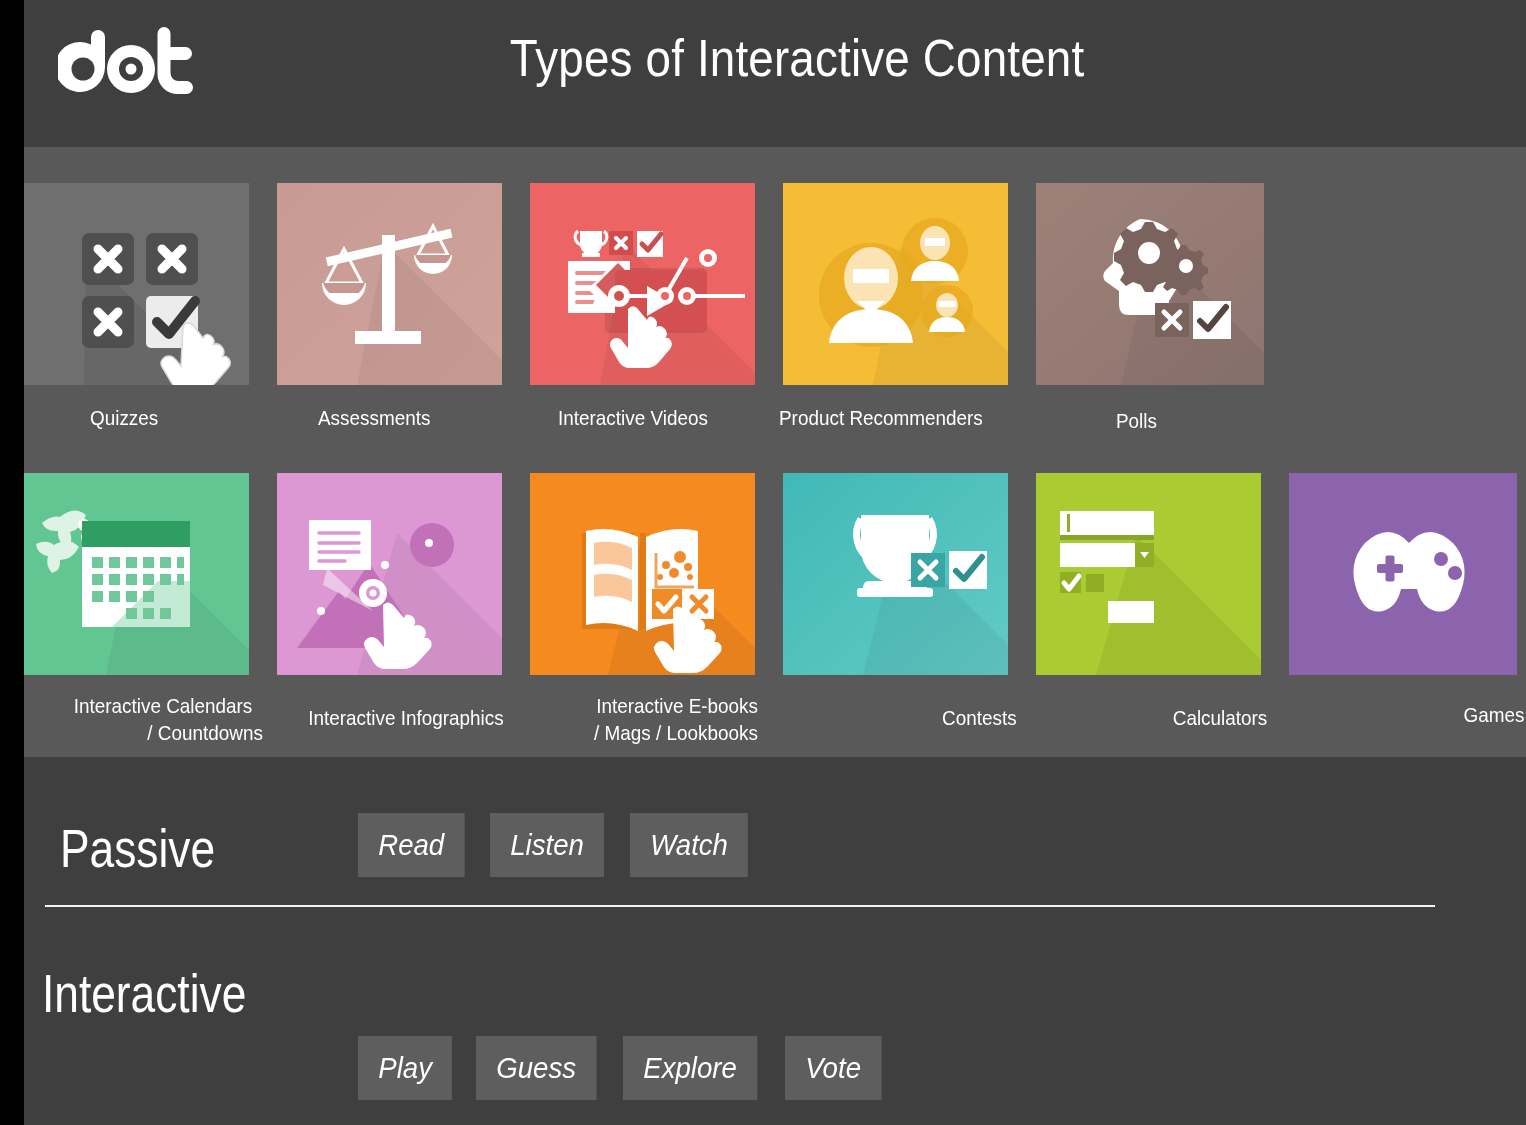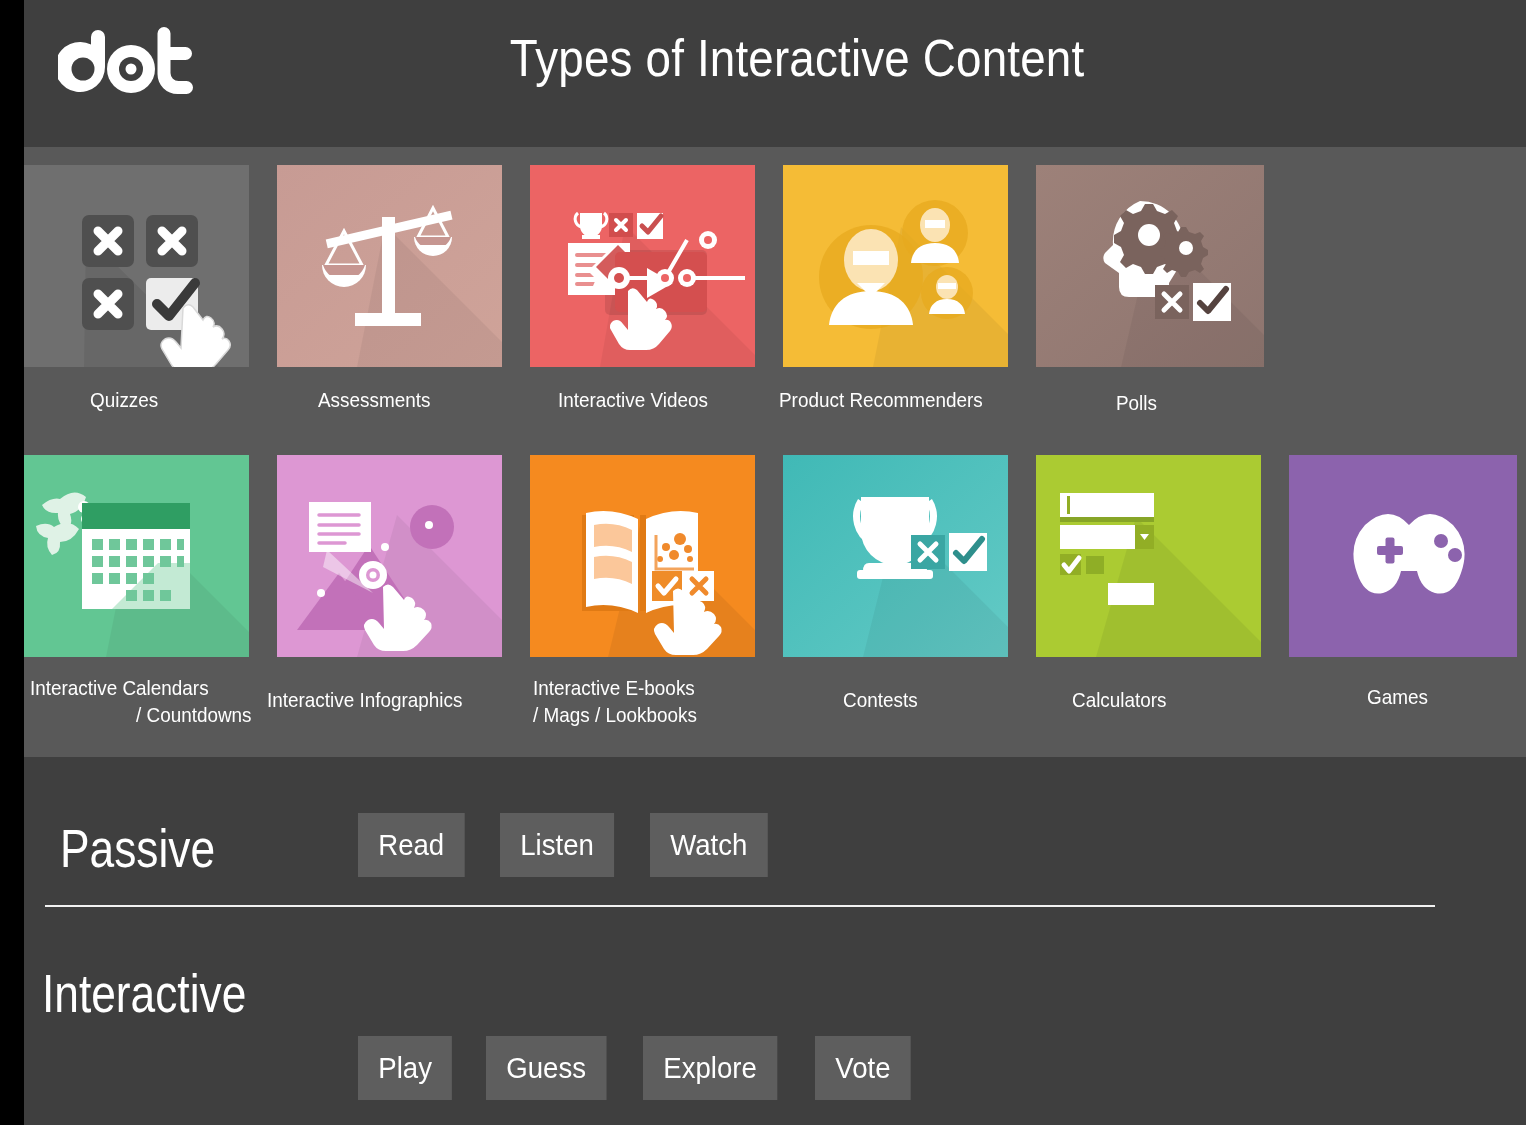--- a/index.html
+++ b/index.html
@@ -62,23 +62,24 @@
     width: 1502px;
     height: 610px;
     background: #595959;
   }
 
   .tile-row {
     position: absolute;
     left: 0;
     width: 1244px;
     display: flex;
+    margin-top: 18px;
   }
   .tile-row.row1 { top: 18px; }
-  .tile-row.row2 { top: 308px; }
+  .tile-row.row2 { top: 308px; text-align: right; }
 
   .tile-cell {
     position: relative;
     width: 253px;
     flex: 0 0 253px;
   }
 
   .tile-thumb {
     position: relative;
     width: 225px;
@@ -126,21 +127,22 @@
     left: 21px;
     top: 148px;
     width: 1390px;
     height: 2px;
     background: #f2f2f2;
   }
 
   .chip-group {
     position: absolute;
     display: flex;
-    gap: 26px;
+    gap: 16px;
+    font-style: italic;
   }
   .chip-group.passive-row  { left: 334px; top: 56px; }
   .chip-group.inter-row1   { left: 334px; top: 170px; }
   .chip-group.inter-row2   { left: 334px; top: 255px; margin-top: 24px; }
 
   .chip {
     background: #5e5e5e;
     color: #ffffff;
     font-size: 30px;
     font-weight: 400;

